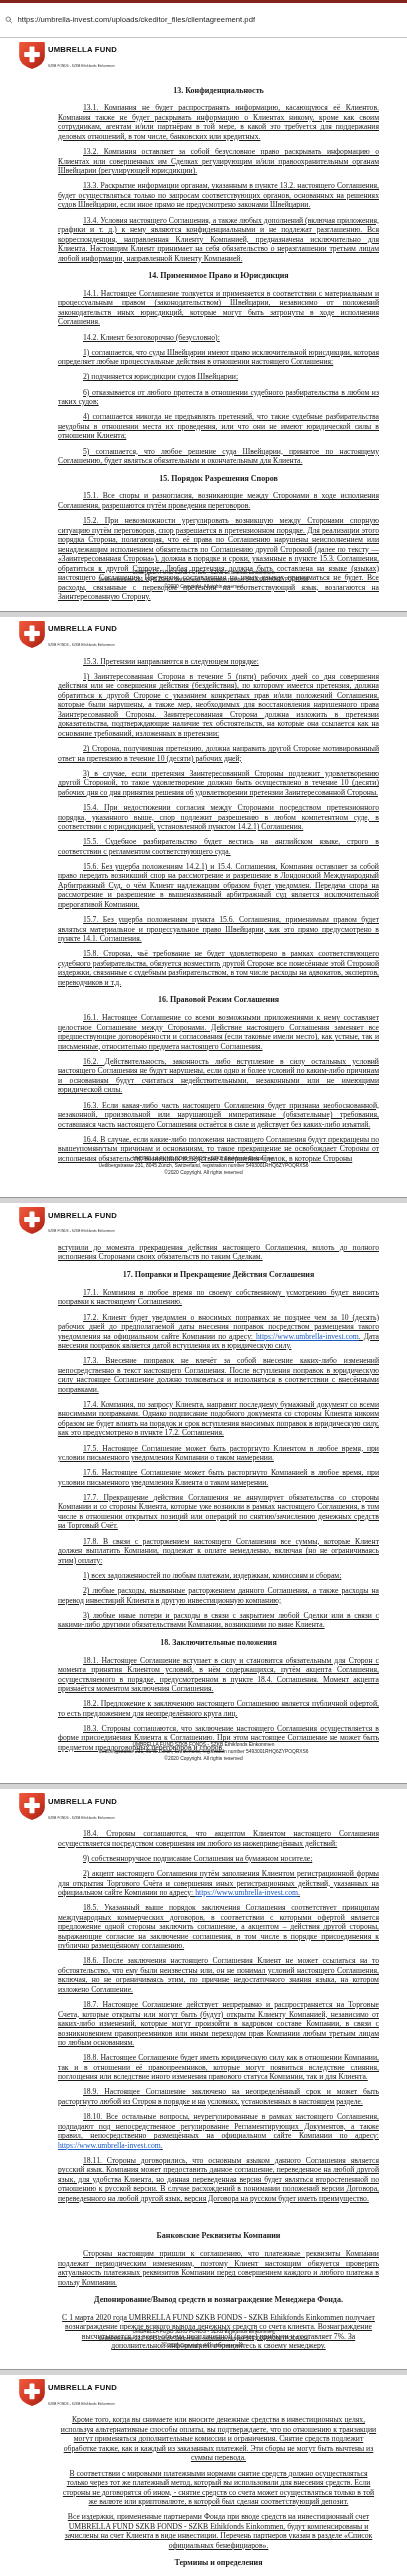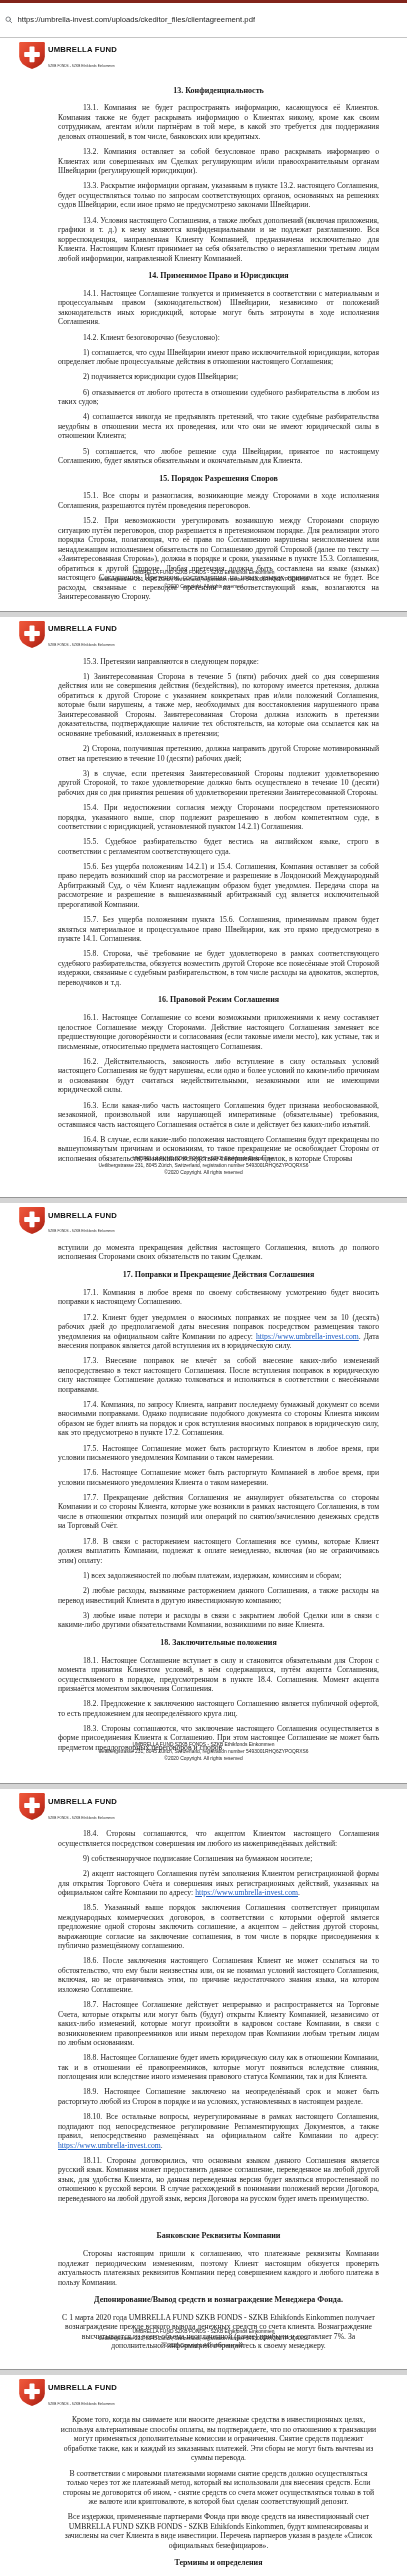--- a/index.html
+++ b/index.html
@@ -13,21 +13,21 @@
   .page{position:relative;background:#fff;height:580px;overflow:hidden;box-sizing:border-box;padding:0 28px 0 58px;}
   .page.first{height:573px;}
   .psep{height:6.2px;background:#d4d4d4;border-top:1.5px solid #969696;box-sizing:border-box;}
   
   .logo{position:absolute;top:3.1px;left:18px;display:flex;gap:2px;align-items:center;}
   .logo-txt{display:flex;flex-direction:column;justify-content:space-between;height:26px;padding-top:4.1px;box-sizing:border-box;}
   .logo-title{font-family:"Liberation Sans",sans-serif;font-weight:700;font-size:7.7px;letter-spacing:0.2px;color:#111;line-height:1;}
   .logo-sub{font-family:"Liberation Sans",sans-serif;font-size:3.1px;color:#2c2c2c;letter-spacing:0.1px;line-height:1;}
   
   .content{padding-top:40px;font-size:7.7px;line-height:9.5px;}
-  .content p{margin:0 0 5.7px;}
+  .content p{margin:0 0 5.7px;text-decoration:underline;}
   .para{text-align:justify;text-indent:25px;}
   .pc{text-align:center;text-indent:0;}
   .cont{text-indent:0;}
   .bh{font-weight:700;text-align:center;margin:8.2px 0;font-size:8px;}
   .gap{margin-top:28px;}
   a.lnk{color:#1a5bc4;text-decoration:underline;}
   
   .pfooter{position:absolute;left:0;right:0;bottom:20.6px;text-align:center;font-family:"Liberation Sans",sans-serif;font-size:4.9px;line-height:7px;color:#262626;}
 </style>
 </head>

